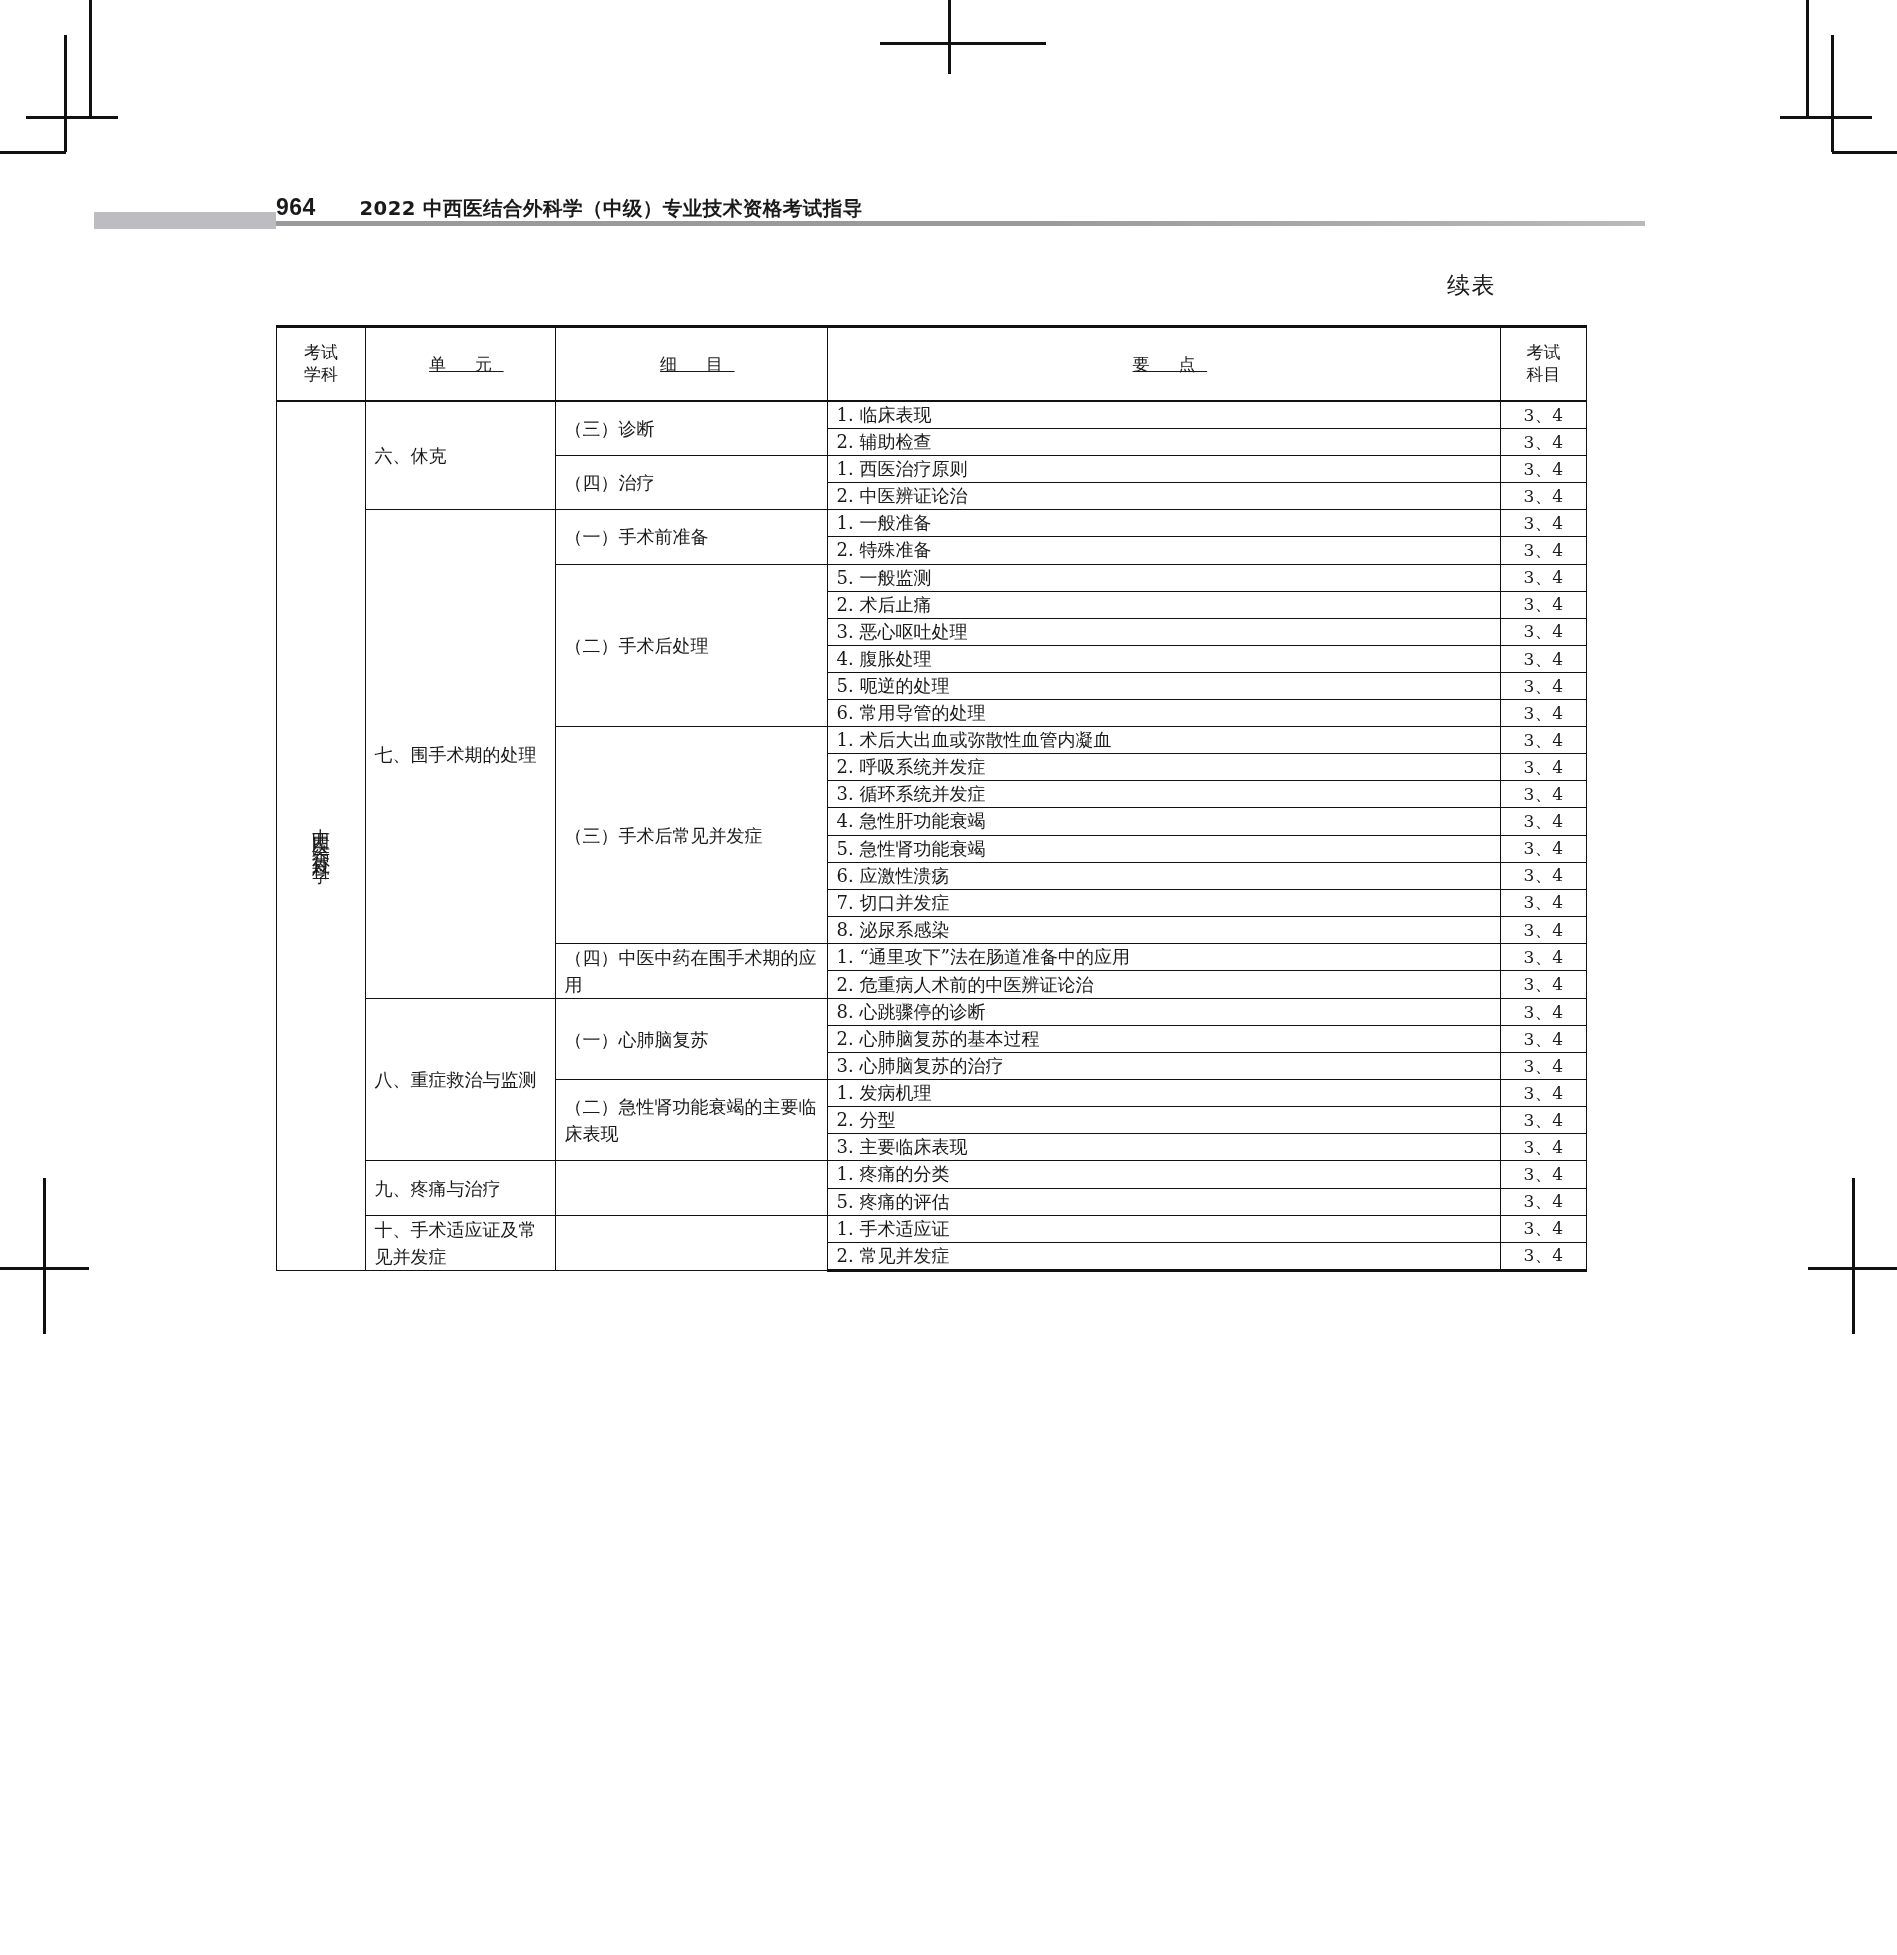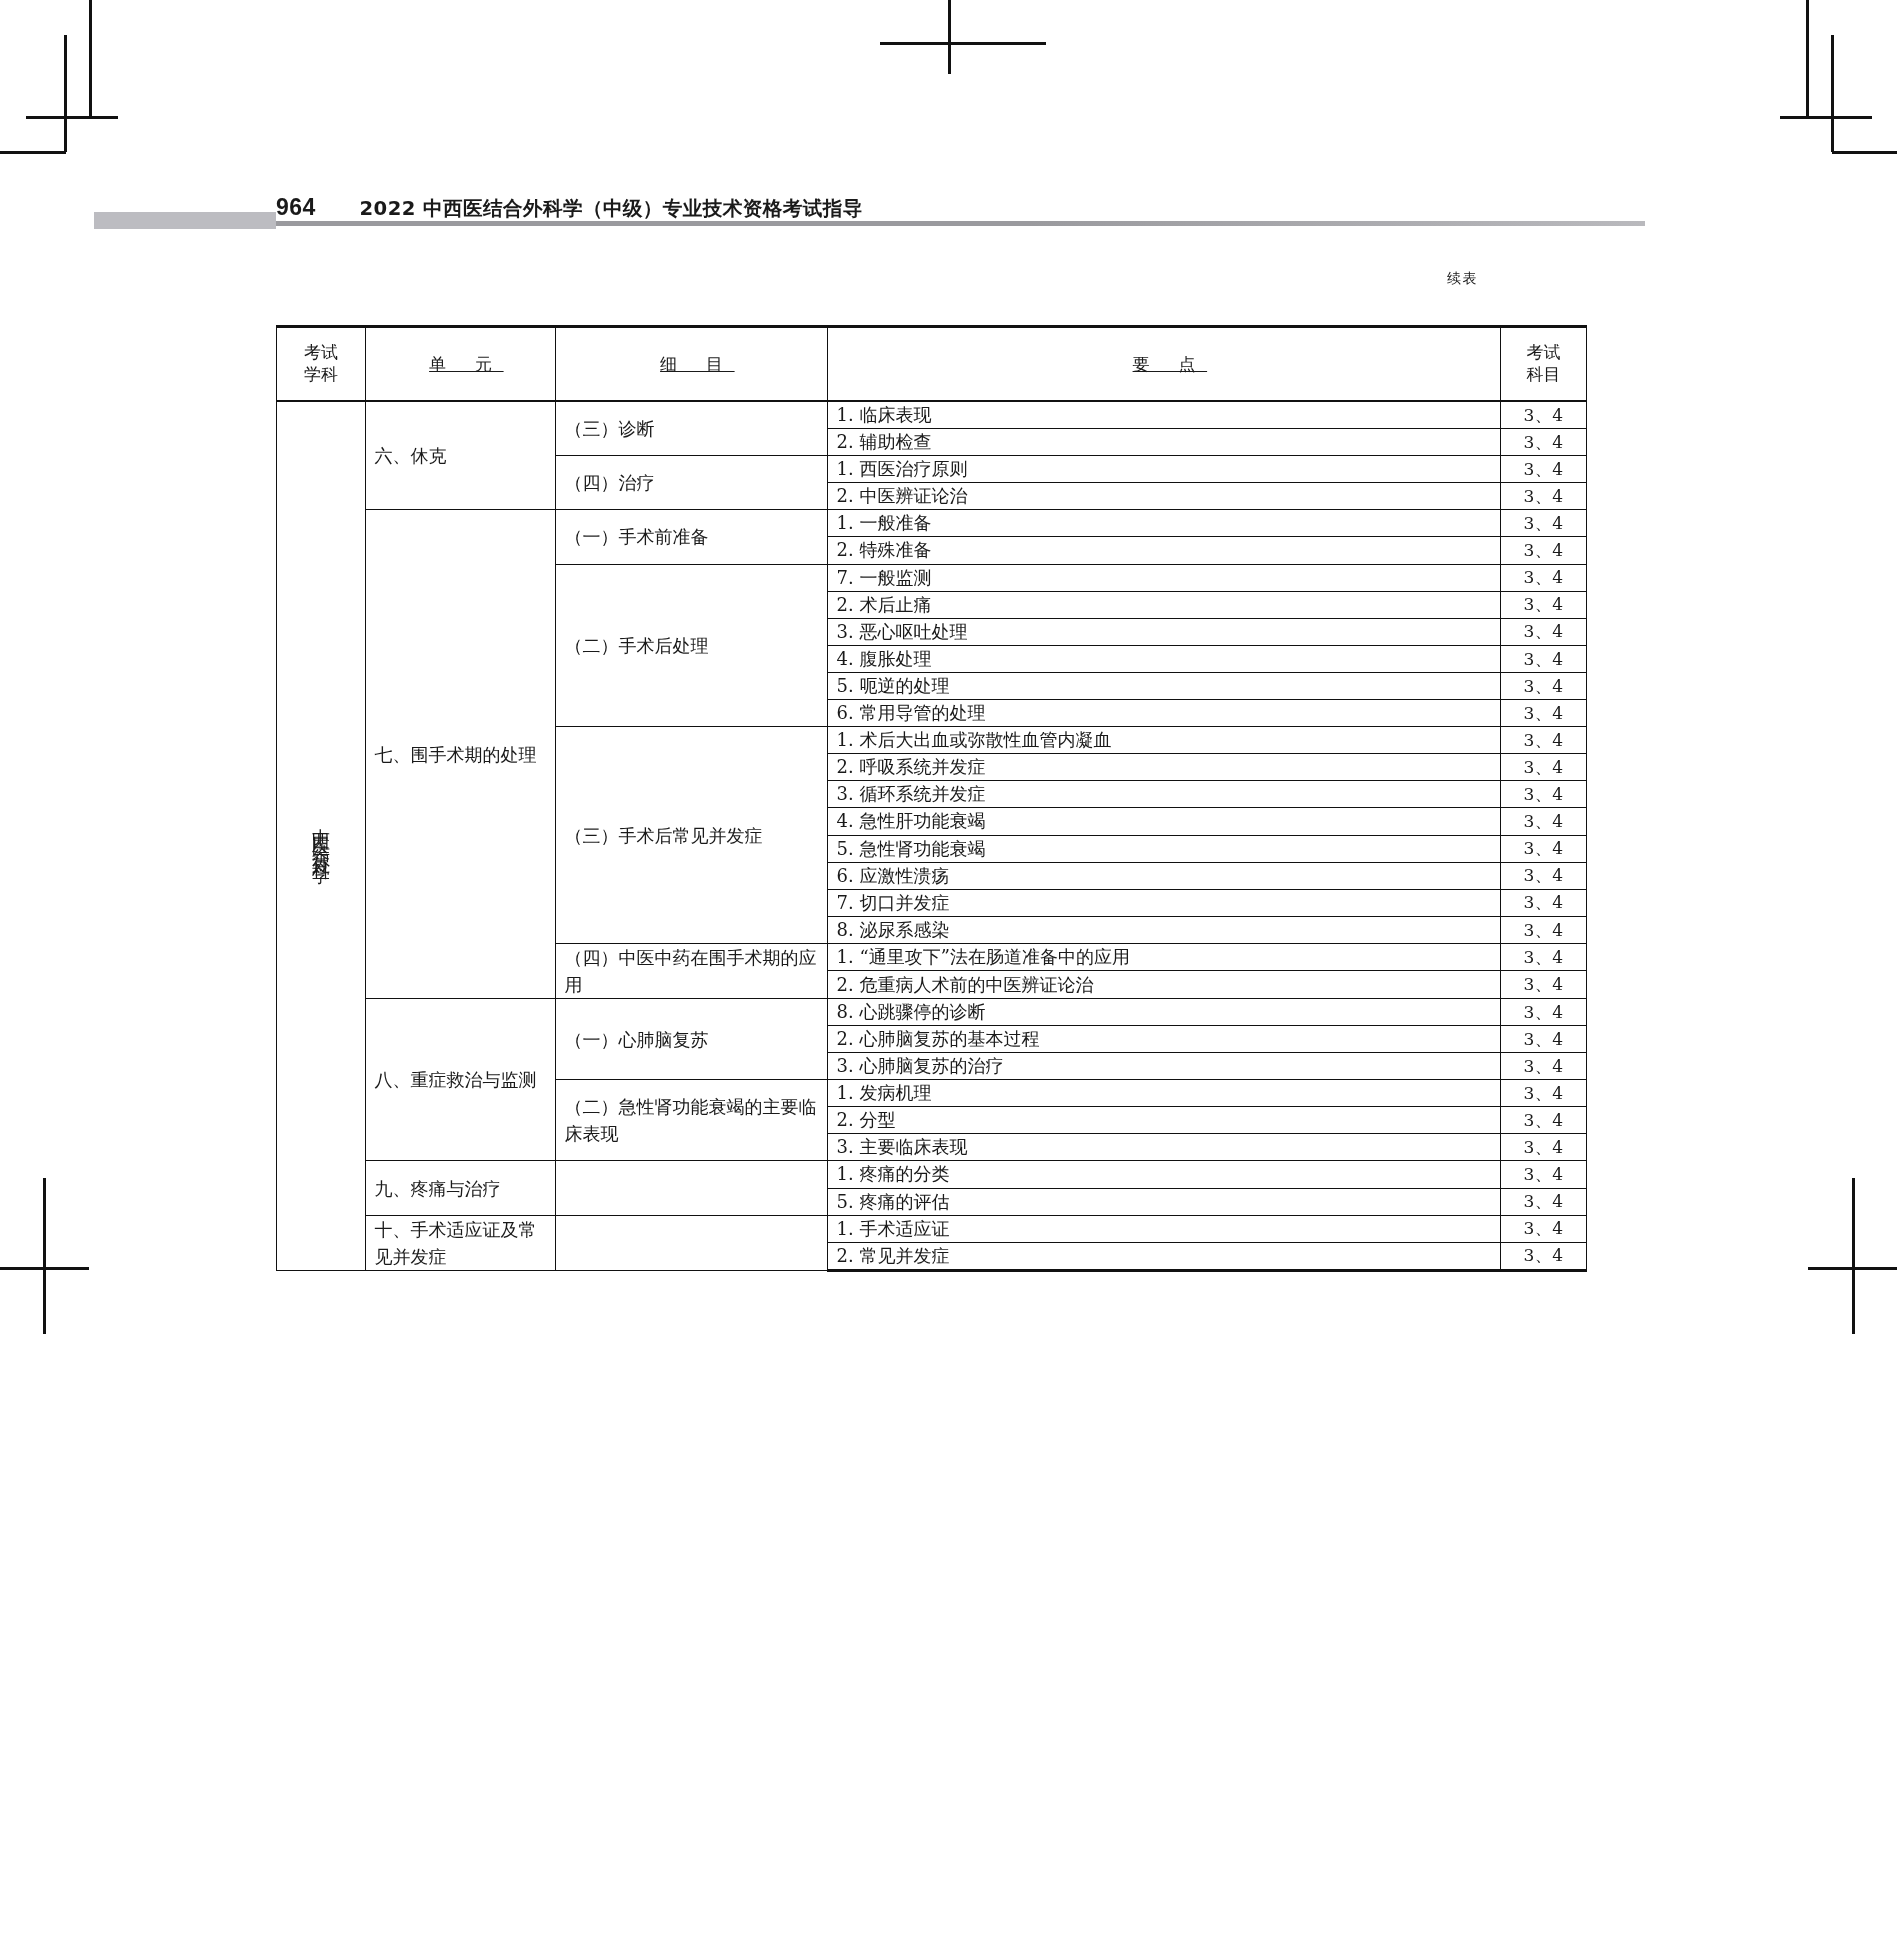--- a/index.html
+++ b/index.html
@@ -38,21 +38,21 @@
     background:linear-gradient(to right,#9a9a9e 0%,#9a9a9e 55%,#b9b9bd 100%);
   }
   #rule-block {
     position:absolute; left:94px; top:-7px; width:182px; height:17px;
     background:#bcbcc1;
   }
 
   
   #continued-label {
     position:absolute; left:1447px; top:270px;
-    font-size:14px; letter-spacing:1.6px;
+    font-size:23px; letter-spacing:1.6px;
     font-family:"DejaVu Serif","Liberation Serif",serif;
   }
 
   
   #syllabus-table {
     position:absolute; left:276px; top:325px;
     width:1310px;
     border-collapse:collapse;
     table-layout:fixed;
     font-size:17px;
@@ -224,21 +224,21 @@
         <td class="cell-exam">3、4</td>
       </tr>
       <tr>
         <td class="cell-points"><span class="point-text">2. 特殊准备</span></td>
         <td class="cell-exam">3、4</td>
       </tr>
       <tr>
         <td class="cell-detail" rowspan="6">
           <div class="detail-label">（二）手术后处理</div>
         </td>
-        <td class="cell-points"><span class="point-text">7. 一般监测</span></td>
+        <td class="cell-points"><span class="point-text">5. 一般监测</span></td>
         <td class="cell-exam">3、4</td>
       </tr>
       <tr>
         <td class="cell-points"><span class="point-text">2. 术后止痛</span></td>
         <td class="cell-exam">3、4</td>
       </tr>
       <tr>
         <td class="cell-points"><span class="point-text">3. 恶心呕吐处理</span></td>
         <td class="cell-exam">3、4</td>
       </tr>

